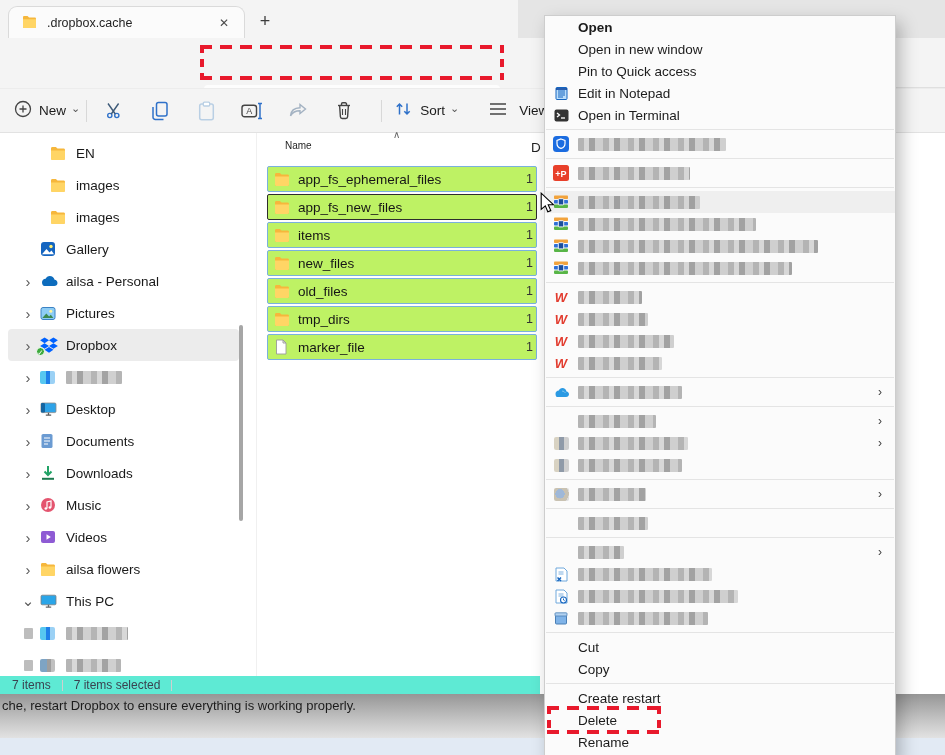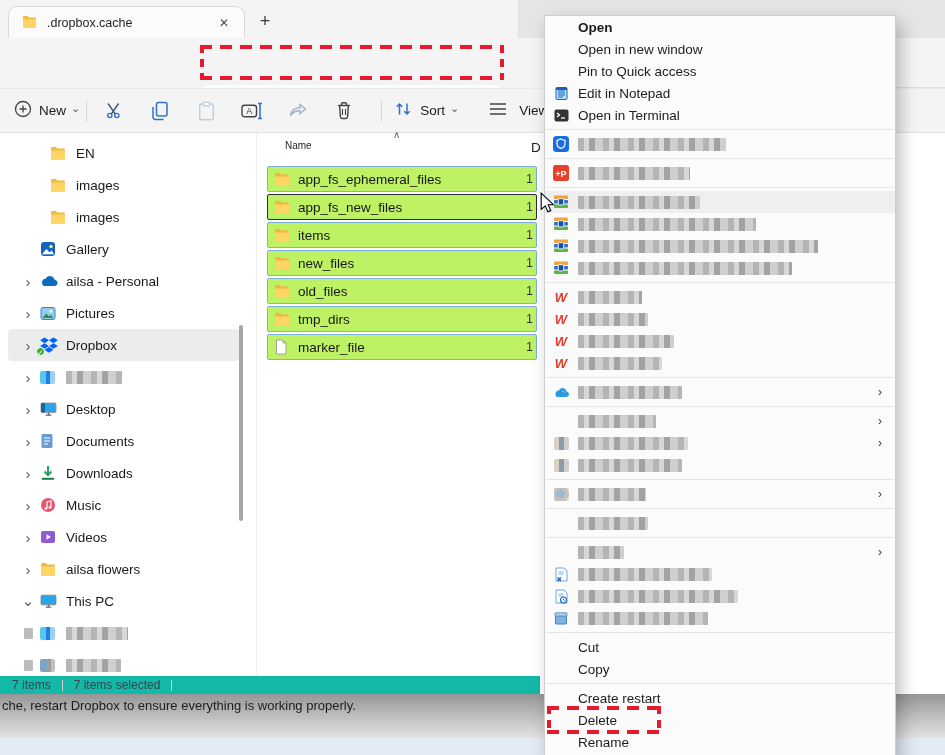--- a/index.html
+++ b/index.html
@@ -55,21 +55,21 @@
   .fh-caret { position:absolute; left:393px; top:129px; font-size:10px; color:#666; }
   .fh-date { position:absolute; left:531px; top:140px; font-size:13.5px; color:#1f1f1f; }
 
   .file-rows { position:absolute; left:267px; top:166px; width:270px; }
   .frow { position:relative; height:26px; margin-bottom:2px; background:#bef264; border:1px solid #7ab1dd;
           border-radius:2px; display:flex; align-items:center; padding-left:6px; font-size:13.5px; color:#161616; }
   .frow.focused { border-color:#2d2d2d; }
   .f-ico { width:24px; display:flex; align-items:center; flex:none; }
   .f-date { position:absolute; left:258px; font-size:12.5px; color:#333; }
 
-  .statusbar { position:absolute; left:0; top:676px; width:540px; height:18px; background:#14b8a6;
+  .statusbar { position:absolute; left:0; top:676px; width:540px; height:18px; background:#5eead4;
                display:flex; align-items:center; font-size:12px; color:#3a4250; padding-left:12px; }
   .sdiv { width:1px; height:11px; background:#cfcfcf; margin:0 11px; }
 
   
   .below { position:absolute; top:694px; left:0; right:0; height:61px;
            background:linear-gradient(180deg,#969696 0,#c7c7c7 45%,#e2e2e2 72%); }
   .below-text { position:absolute; top:4px; left:2px; font-size:13px; color:#1c1c1c; }
   .below-band { position:absolute; left:0; right:0; top:44px; height:17px; background:#e2eaf4; }
 
   

